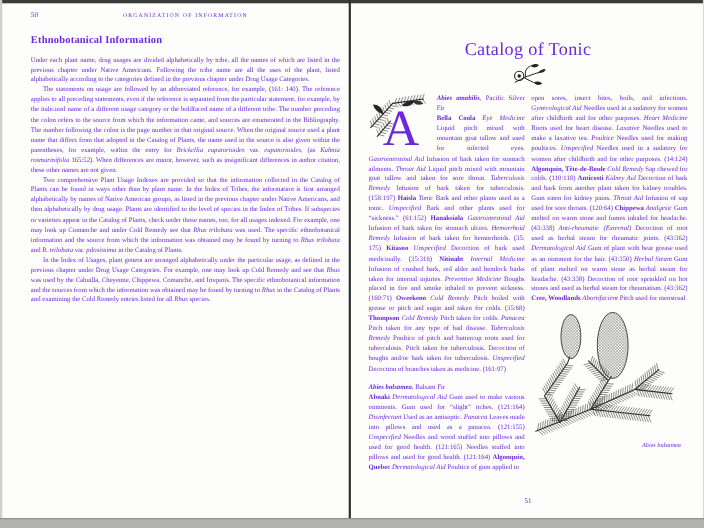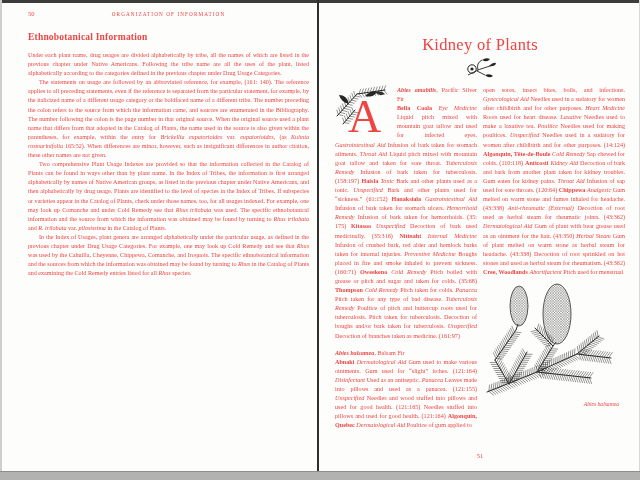--- a/index.html
+++ b/index.html
@@ -4,21 +4,21 @@
 <style>
   *{margin:0;padding:0;box-sizing:border-box;}
   html,body{width:640px;height:480px;}
   body{font-family:"Liberation Serif","DejaVu Serif",serif;background:#e9e9e7;}
   .canvas{position:relative;width:640px;height:480px;background:#fdfdfb;overflow:hidden;}
   .edge-top{position:absolute;left:0;top:0;width:640px;height:3px;background:#3c3c3c;}
   .edge-left{position:absolute;left:0;top:0;width:2px;height:480px;background:#cfcfcd;}
   .edge-right{position:absolute;right:0;top:0;width:1px;height:480px;background:#d8d8d6;}
   .edge-bottom{position:absolute;left:0;top:471px;width:640px;height:9px;background:#b2b2b0;border-top:1px solid #8e8e8c;}
   .divider{position:absolute;left:317px;top:0;width:2px;height:471px;background:#2e2e2e;}
-  .page{position:absolute;color:#ef4444;}
+  .page{position:absolute;color:#6d28d9;}
   .page-left{left:28px;top:10px;width:281px;height:452px;}
   .lp-header{position:relative;height:10px;}
   .lp-pagenum{position:absolute;left:0;top:0;font-size:6.5px;}
   .lp-running{display:block;text-align:center;letter-spacing:1.1px;font-size:5.2px;padding-top:1px;}
   .section-heading{font-size:9.5px;font-weight:bold;margin-top:12px;letter-spacing:0.2px;}
   .body-text{margin-top:9px;font-size:6.1px;line-height:9.1px;text-align:justify;}
   .body-text p + p{text-indent:11px;}
   .page-right{left:335px;top:32px;width:290px;height:430px;}
   .chapter-title{font-size:16.5px;font-weight:400;text-align:center;letter-spacing:0.3px;margin-top:3px;}
   .ornament{text-align:center;height:26px;margin-top:1px;}
@@ -51,21 +51,21 @@
     <h2 class="section-heading">Ethnobotanical Information</h2>
     <div class="body-text">
       <p>Under each plant name, drug usages are divided alphabetically by tribe, all the names of which are listed in the previous chapter under Native Americans. Following the tribe name are all the uses of the plant, listed alphabetically according to the categories defined in the previous chapter under Drug Usage Categories.</p>
       <p>The statements on usage are followed by an abbreviated reference, for example, (161: 140). The reference applies to all preceding statements, even if the reference is separated from the particular statement, for example, by the italicized name of a different usage category or the boldfaced name of a different tribe. The number preceding the colon refers to the source from which the information came, and sources are enumerated in the Bibliography. The number following the colon is the page number in that original source. When the original source used a plant name that differs from that adopted in the Catalog of Plants, the name used in the source is also given within the parentheses, for example, within the entry for <i>Brickellia eupatorioides</i> var. <i>eupatorioides</i>, (as <i>Kuhnia rosmarinifolia</i> 165:52). When differences are minor, however, such as insignificant differences in author citation, these other names are not given.</p>
       <p>Two comprehensive Plant Usage Indexes are provided so that the information collected in the Catalog of Plants can be found in ways other than by plant name. In the Index of Tribes, the information is first arranged alphabetically by names of Native American groups, as listed in the previous chapter under Native Americans, and then alphabetically by drug usage. Plants are identified to the level of species in the Index of Tribes. If subspecies or varieties appear in the Catalog of Plants, check under those names, too, for all usages indexed. For example, one may look up Comanche and under Cold Remedy see that <i>Rhus trilobata</i> was used. The specific ethnobotanical information and the source from which the information was obtained may be found by turning to <i>Rhus trilobata</i> and <i>R. trilobata</i> var. <i>pilosissima</i> in the Catalog of Plants.</p>
       <p>In the Index of Usages, plant genera are arranged alphabetically under the particular usage, as defined in the previous chapter under Drug Usage Categories. For example, one may look up Cold Remedy and see that <i>Rhus</i> was used by the Cahuilla, Cheyenne, Chippewa, Comanche, and Iroquois. The specific ethnobotanical information and the sources from which the information was obtained may be found by turning to <i>Rhus</i> in the Catalog of Plants and examining the Cold Remedy entries listed for all <i>Rhus</i> species.</p>
     </div>
   </div>
 
   <div class="page page-right">
-    <h1 class="chapter-title">Kidney of Plants</h1>
+    <h1 class="chapter-title">Catalog of Tonic</h1>
     <div class="ornament">
       <svg width="34" height="24" viewBox="0 0 34 24" aria-hidden="true">
         <g stroke="#222" fill="none" stroke-width="0.9">
           <path d="M5 19 Q15 13 30 9"></path>
           <path d="M14 15 L22 19"></path>
           <path d="M15 14 Q13 7 19 4"></path>
         </g>
         <circle cx="9" cy="13" r="4.2" fill="none" stroke="#222" stroke-width="1"></circle>
         <circle cx="9" cy="13" r="1.6" fill="#222"></circle>
         <path d="M22 19 q5 -2 8 1 q-4 3 -8 -1 Z" fill="#222"></path>

